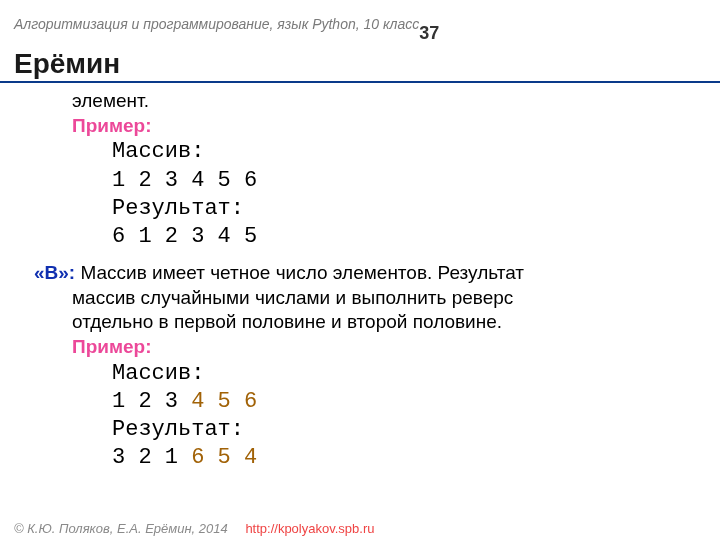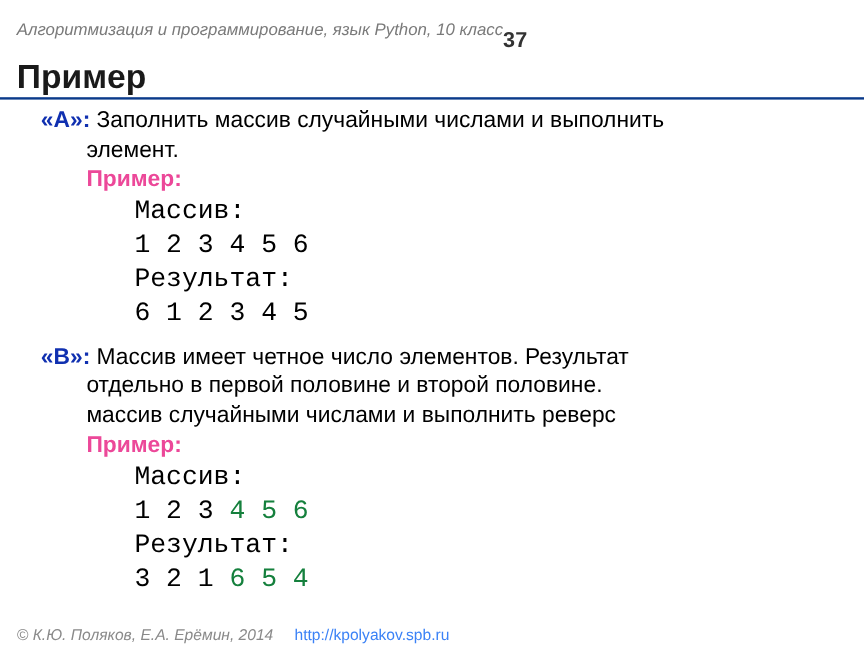--- a/index.html
+++ b/index.html
@@ -52,61 +52,60 @@
     color: #ec4899;
   }
   .mono {
     font-family: "Courier New", Courier, monospace;
     font-weight: normal;
     font-size: 22px;
     line-height: 1.28;
     white-space: pre;
   }
   .mono-block { padding-left: 78px; }
-  .red { color: #15803d; text-align: center; }
+  .red { color: #a16207; text-align: center; }
   .footer {
     position: absolute;
     bottom: 4px;
     left: 14px;
     font-size: 13px;
     color: #8a8a8a;
     font-style: italic;
   }
   .footer .url {
     font-style: normal;
     margin-left: 14px;
-    color: #3b82f6;
+    color: #ef4444;
   }
 </style>
 </head>
 <body>
 
 <div class="header">
   <span>Алгоритмизация и программирование, язык Python, 10 класс</span>
   <span class="page-num">37</span>
 </div>
 
-<div class="title">Пример</div>
+<div class="title">Ерёмин</div>
 
 <div class="content">
 
   <div class="task">
-    <div><span class="label">«A»:</span><span> Заполнить массив случайными числами и выполнить</span></div>
     <div class="indent1">элемент.</div>
     <div class="indent1"><span class="example-label">Пример:</span></div>
     <div class="mono mono-block">Массив:</div>
     <div class="mono mono-block">1 2 3 4 5 6</div>
     <div class="mono mono-block">Результат:</div>
     <div class="mono mono-block">6 1 2 3 4 5</div>
   </div>
 
   <div class="task">
     <div><span class="label">«B»:</span><span> Массив имеет четное число элементов. Результат</span></div>
+    <div class="indent1">массив случайными числами и выполнить реверс</div>
     <div class="indent1">отдельно в первой половине и второй половине.</div>
-    <div class="indent1">массив случайными числами и выполнить реверс</div>
     <div class="indent1"><span class="example-label">Пример:</span></div>
     <div class="mono mono-block">Массив:</div>
     <div class="mono mono-block"><span>1 2 3 </span><span class="red">4 5 6</span></div>
     <div class="mono mono-block">Результат:</div>
     <div class="mono mono-block"><span>3 2 1 </span><span class="red">6 5 4</span></div>
   </div>
 
 </div>
 
 <div class="footer">

